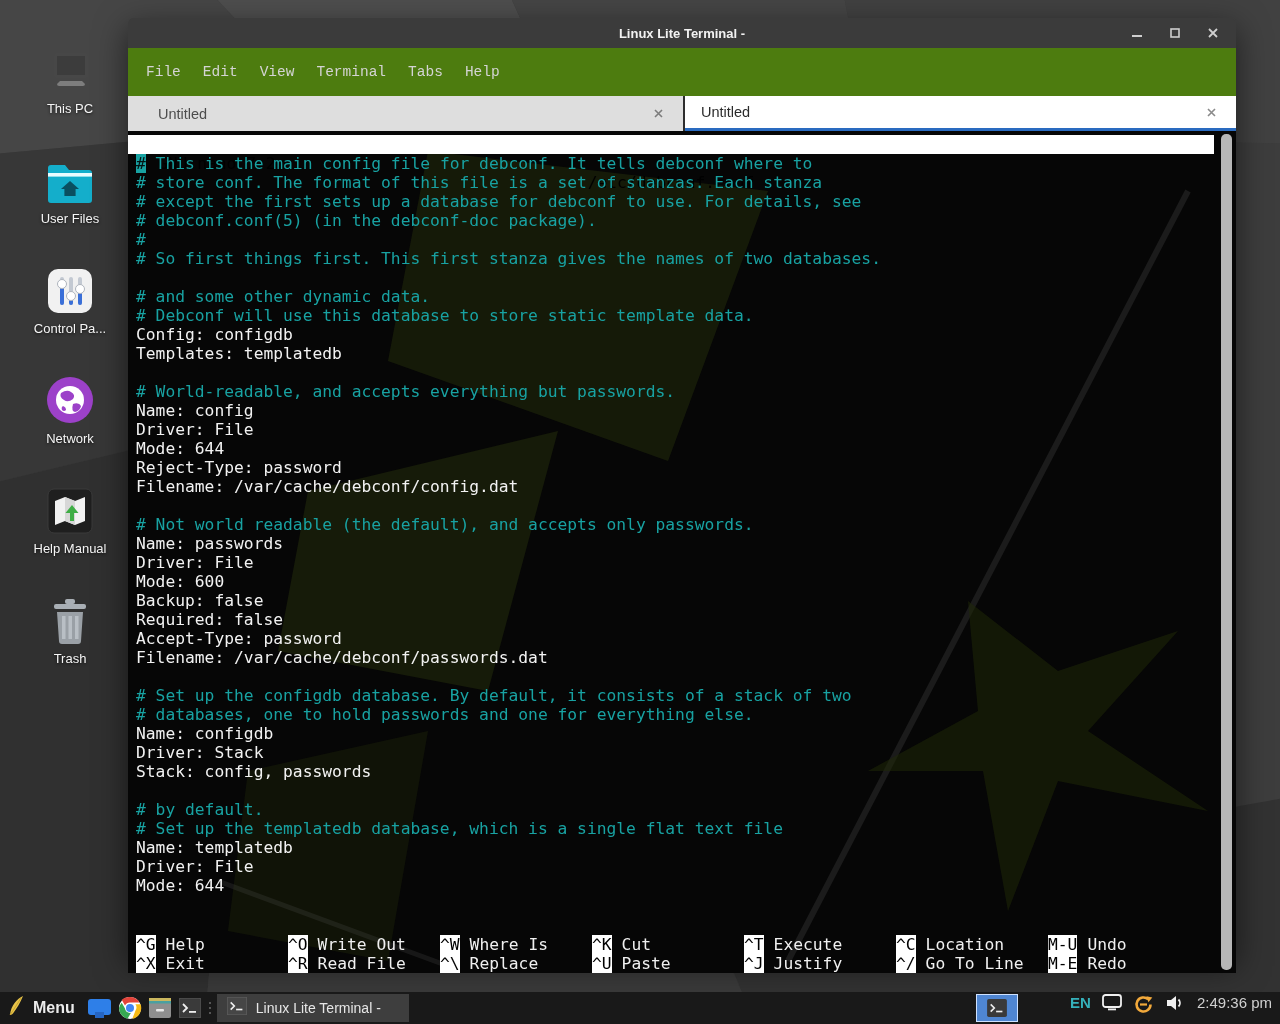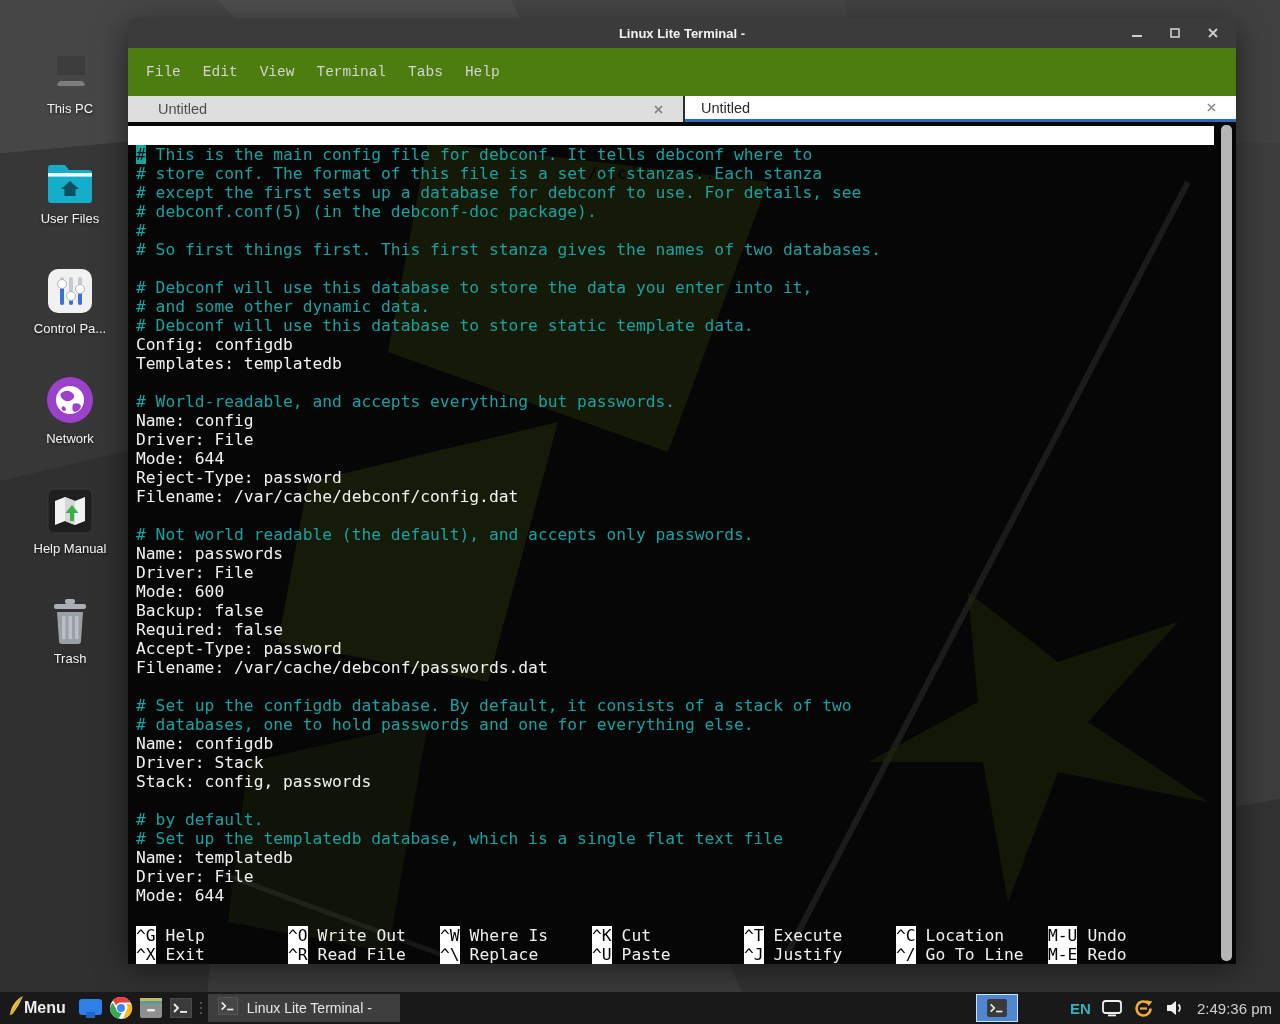--- a/index.html
+++ b/index.html
@@ -32,21 +32,21 @@
   .titlebar { height:30px; background:#3b3b3b; border-radius:5px 5px 0 0;
               display:flex; align-items:center; position:relative; }
   .title { position:absolute; left:0; right:0; text-align:center; color:#f2f2f2;
            font-size:13px; font-weight:bold; pointer-events:none; }
   .winbtns { margin-left:auto; display:flex; align-items:center; gap:24px; padding-right:16px; z-index:1; }
   .winbtn { width:14px; height:14px; display:flex; align-items:center; justify-content:center; cursor:pointer; }
 
   .menubar { height:48px; background:#4d7c0f; display:flex; align-items:center; padding-left:7px;font-family:Liberation Mono, monospace; }
   .mitem { color:#d4d4d4; font-size:14.5px; padding:5px 11px; cursor:pointer; }
 
-  .tabbar { height:26px; display:flex; background:#2d2d2d; }
+  .tabbar { height:35px; display:flex; background:#2d2d2d; }
   .tab { display:flex; align-items:center; font-size:14.5px; cursor:pointer; }
   .tab-inactive { width:557px; background:#dedede; color:#4d4d4d; padding-left:30px; border-right:2px solid #2d2d2d; }
   .tab-active { flex:1; background:#ffffff; color:#2b2b2b; padding-left:16px; border-bottom:3px solid #2a6bc0; }
   .tabclose { margin-left:auto; margin-right:18px; width:14px; height:14px; display:flex; align-items:center; justify-content:center; cursor:pointer; }
 
   .term { position:relative; height:842px; background:#060606; overflow:hidden;
           font-family:"DejaVu Sans Mono", monospace; font-size:16.3px; line-height:19px; cursor:text; }
   .wmark { position:absolute; inset:0; z-index:1; }
   .nanoheader { position:absolute; top:4px; left:0; right:22px; height:19px;
                 background:#ffffff; color:#000; white-space:pre; z-index:2; }
@@ -60,30 +60,30 @@
   .shortcuts { position:absolute; bottom:0; left:8px; right:26px; z-index:2;margin-top:35px; }
   .srow { display:grid; grid-template-columns:repeat(6,152px) 1fr; height:19px; white-space:pre; }
   .sck { background:#ffffff; color:#000; }
   .scl { color:#f0f0f0; padding-left:10px; }
   .scrollbar { position:absolute; top:3px; bottom:3px; right:4px; width:11px;
                background:#b6b6b6; border-radius:5px; z-index:3; cursor:pointer; }
 
   
   #taskbar { position:absolute; left:0; bottom:0; width:1280px; height:32px;
              background:#191919; display:flex; align-items:center; }
-  .menu-btn { display:flex; align-items:center; gap:0; padding:0 10px 0 8px; height:32px; cursor:pointer; }
+  .menu-btn { display:flex; align-items:center; gap:9px; padding:0 10px 0 8px; height:32px; cursor:pointer; }
   .menu-lbl { color:#ececec; font-size:16px; font-weight:bold; }
   .launcher { width:30px; height:32px; display:flex; align-items:center; justify-content:center; cursor:pointer; }
   .tb-sep { width:10px; height:32px; display:flex; flex-direction:column; align-items:center; justify-content:center; gap:3px; cursor:grab; }
   .tb-sep i { width:2px; height:2px; background:#6a6a6a; border-radius:50%; }
   .taskbtn { height:28px; margin-left:2px; background:#3e3e3e; display:flex; align-items:center;
              gap:9px; padding:0 14px 0 10px; width:192px; cursor:pointer; }
   .taskbtn .tlabel { color:#e6e6e6; font-size:14px; white-space:nowrap; }
   .spacer { flex:1; }
-  .tray { display:flex; align-items:center; padding-right:8px; }
+  .tray { display:flex; align-items:flex-start; padding-right:8px; }
   .tray-term { width:42px; height:28px; background:#4f86d2; border:1px solid #cfe2ff;
                display:flex; align-items:center; justify-content:center; margin-right:52px; cursor:pointer; }
   .tray-item { margin-left:11px; display:flex; align-items:center; cursor:pointer; }
   .en { color:#35b0ba; font-size:15px; font-weight:bold; }
   .clock { color:#d0d0d0; font-size:15px; margin-left:12px; white-space:nowrap; }
 </style>
 </head>
 <body>
 
 <div>
@@ -246,21 +246,20 @@
     </div>
 
     <div class="nlines">
         <div class="tline c"><span class="cursor">#</span> This is the main config file for debconf. It tells debconf where to</div>
         <div class="tline c"># store conf. The format of this file is a set of stanzas. Each stanza</div>
         <div class="tline c"># except the first sets up a database for debconf to use. For details, see</div>
         <div class="tline c"># debconf.conf(5) (in the debconf-doc package).</div>
         <div class="tline c">#</div>
         <div class="tline c"># So first things first. This first stanza gives the names of two databases.</div>
         <div class="tline p">&nbsp;</div>
-        <div class="tline c"># Debconf will use this database to store the data you enter into it,</div>
         <div class="tline c"># and some other dynamic data.</div>
         <div class="tline c"># Debconf will use this database to store static template data.</div>
         <div class="tline p">Config: configdb</div>
         <div class="tline p">Templates: templatedb</div>
         <div class="tline p">&nbsp;</div>
         <div class="tline c"># World-readable, and accepts everything but passwords.</div>
         <div class="tline p">Name: config</div>
         <div class="tline p">Driver: File</div>
         <div class="tline p">Mode: 644</div>
         <div class="tline p">Reject-Type: password</div>

